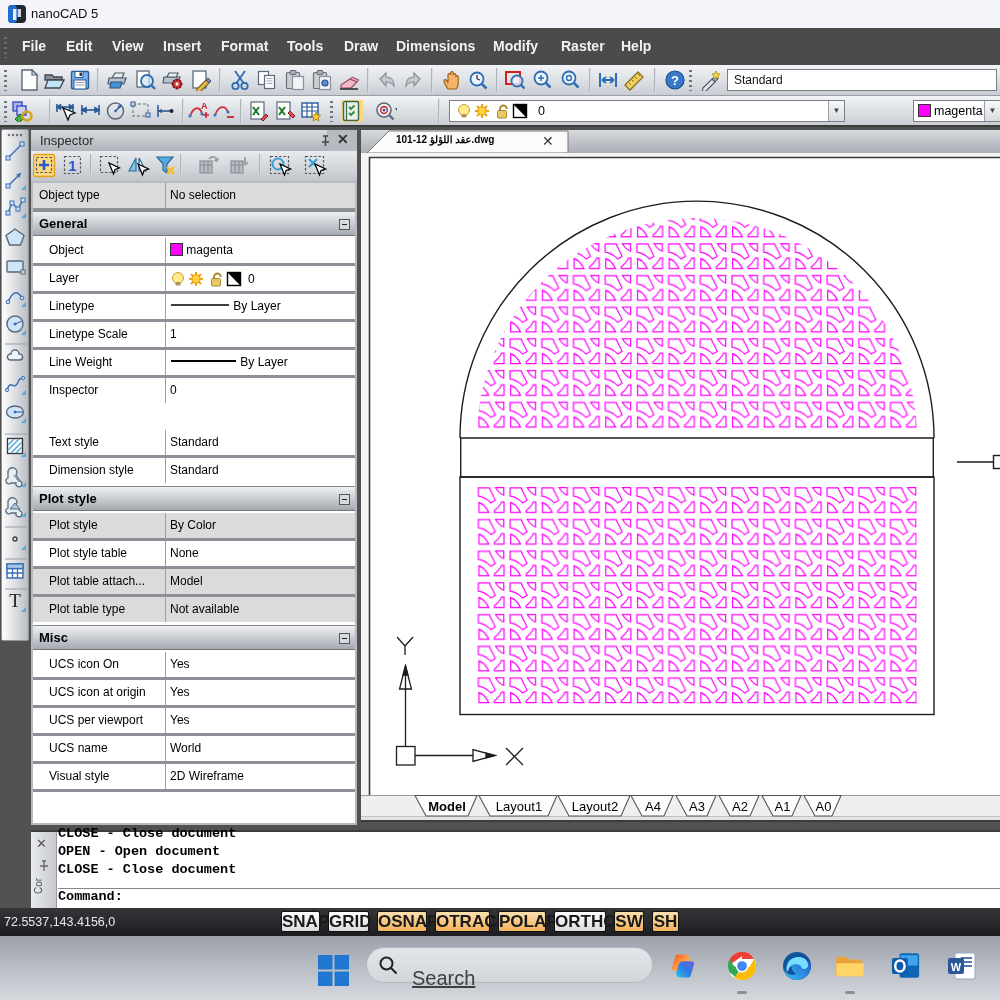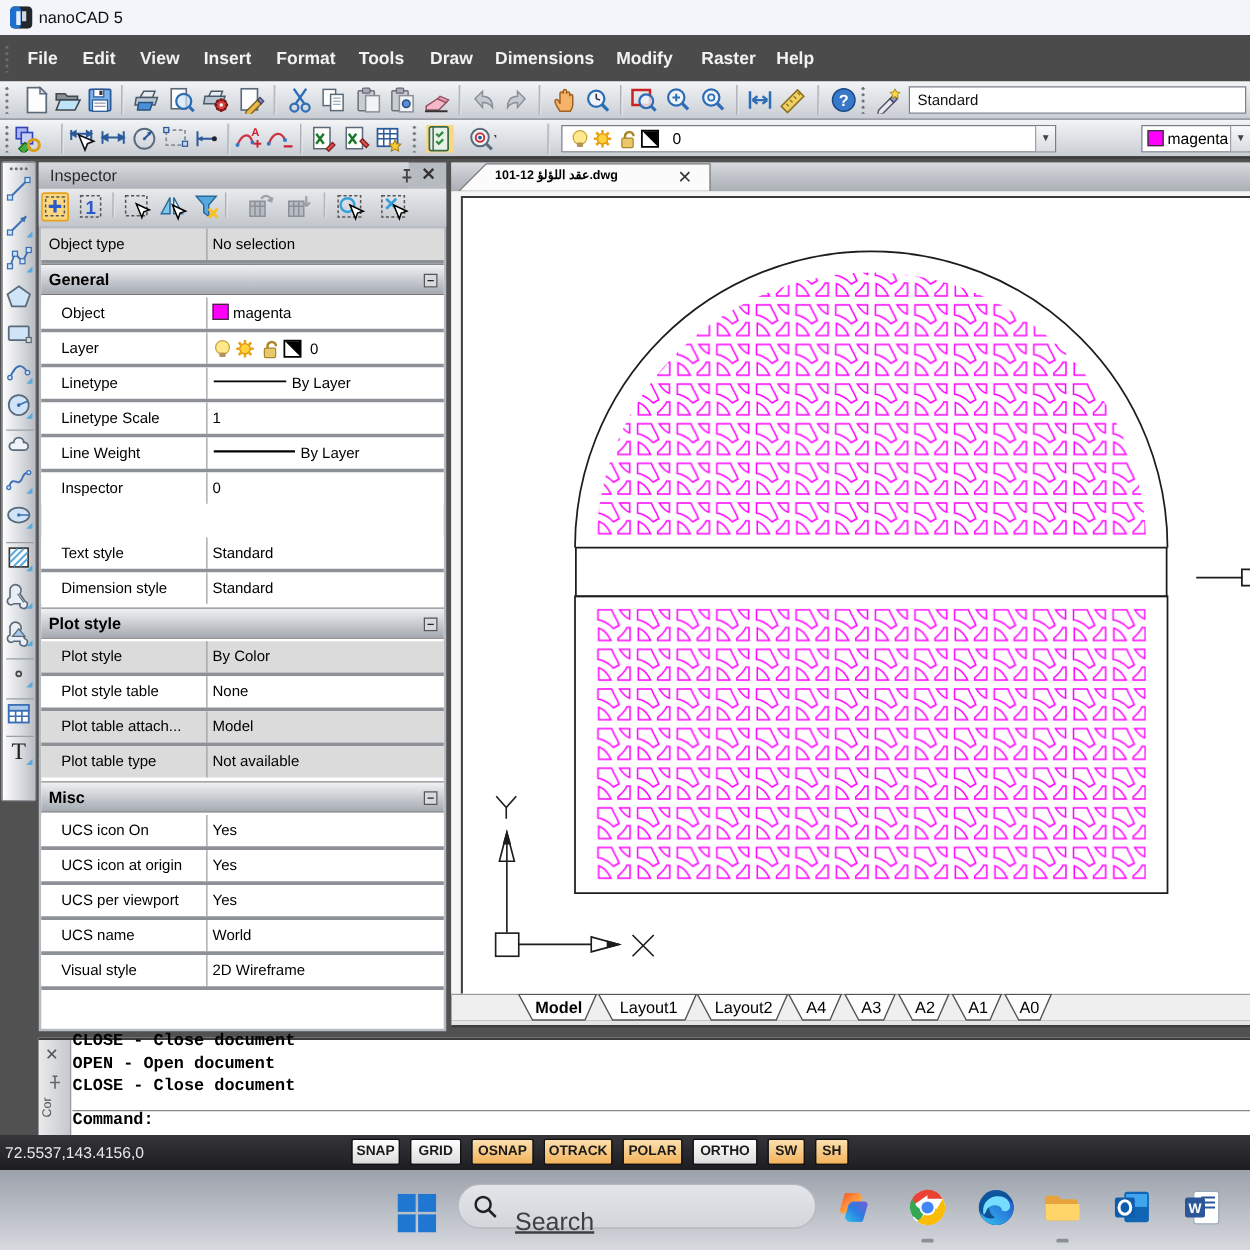--- a/index.html
+++ b/index.html
@@ -33,21 +33,21 @@
 .coldiv { position:absolute; left:132px; top:0; width:1px; height:100%; background:#9aa0a6; }
 .rsep { position:absolute; left:0; width:322px; height:3px; background:#8d9197; }
 #tabbar { left:361px; top:130px; width:639px; height:23px; background:linear-gradient(#d4d7db,#aab0b7); }
 #canvasmargin { left:361px; top:153px; width:639px; height:642px; background:#f5f5f5; }
 #cmdpanel { left:31px; top:830px; width:969px; height:78px; background:#fff; border-top:2px solid #3c3c3c; }
 #cmdside { left:0; top:0; width:26px; height:76px; background:linear-gradient(90deg,#e8eaec,#c6c9cd); border-right:1px solid #999; }
 #cmdtext { position:absolute; left:27px; top:-7px; width:942px; height:55px; font-family:"Liberation Mono",monospace; font-size:13.5px; font-weight:600; color:#000; line-height:18px; overflow:hidden; }
 #cmdinput { position:absolute; left:27px; top:56px; width:942px; height:20px; border-top:1px solid #888; font-family:"Liberation Mono",monospace; font-size:13.5px; font-weight:600; color:#000; }
 #statusbar { left:0; top:908px; width:1000px; height:28px; background:linear-gradient(#35353a,#1d1d21); }
 #coords { position:absolute; left:4px; top:7px; font-size:12.5px; color:#e8e8e8; }
-.sbtn { position:absolute; top:3px; height:21px; border:1px solid #111; border-radius:2px; font-size:11px; font-weight:700; color:#1a1a1a; text-align:center; line-height:19px; }
+.sbtn { position:absolute; top:3px; height:21px; border:1px solid #111; border-radius:2px; font-size:17px; font-weight:700; color:#1a1a1a; text-align:center; line-height:19px; }
 .sbw { background:linear-gradient(#ffffff,#dcdcdc); }
 .sbo { background:linear-gradient(#fbe0ae,#f3b35c); }
 #taskbar { left:0; top:936px; width:1000px; height:64px; background:linear-gradient(#9ca1ab,#d6d9de); }
 #searchpill { position:absolute; left:366px; top:11px; width:287px; height:36px; background:linear-gradient(#e3e5e9,#d2d5da); border:1px solid #b5b8bf; border-radius:18px; }
 #searchtext { position:absolute; left:412px; top:31px; font-size:20px; color:#3c4043;text-decoration:underline; }
 .tico { position:absolute; top:15px; width:30px; height:30px; }
 </style>
 </head>
 <body>
 <div class="abs" id="titlebar">

